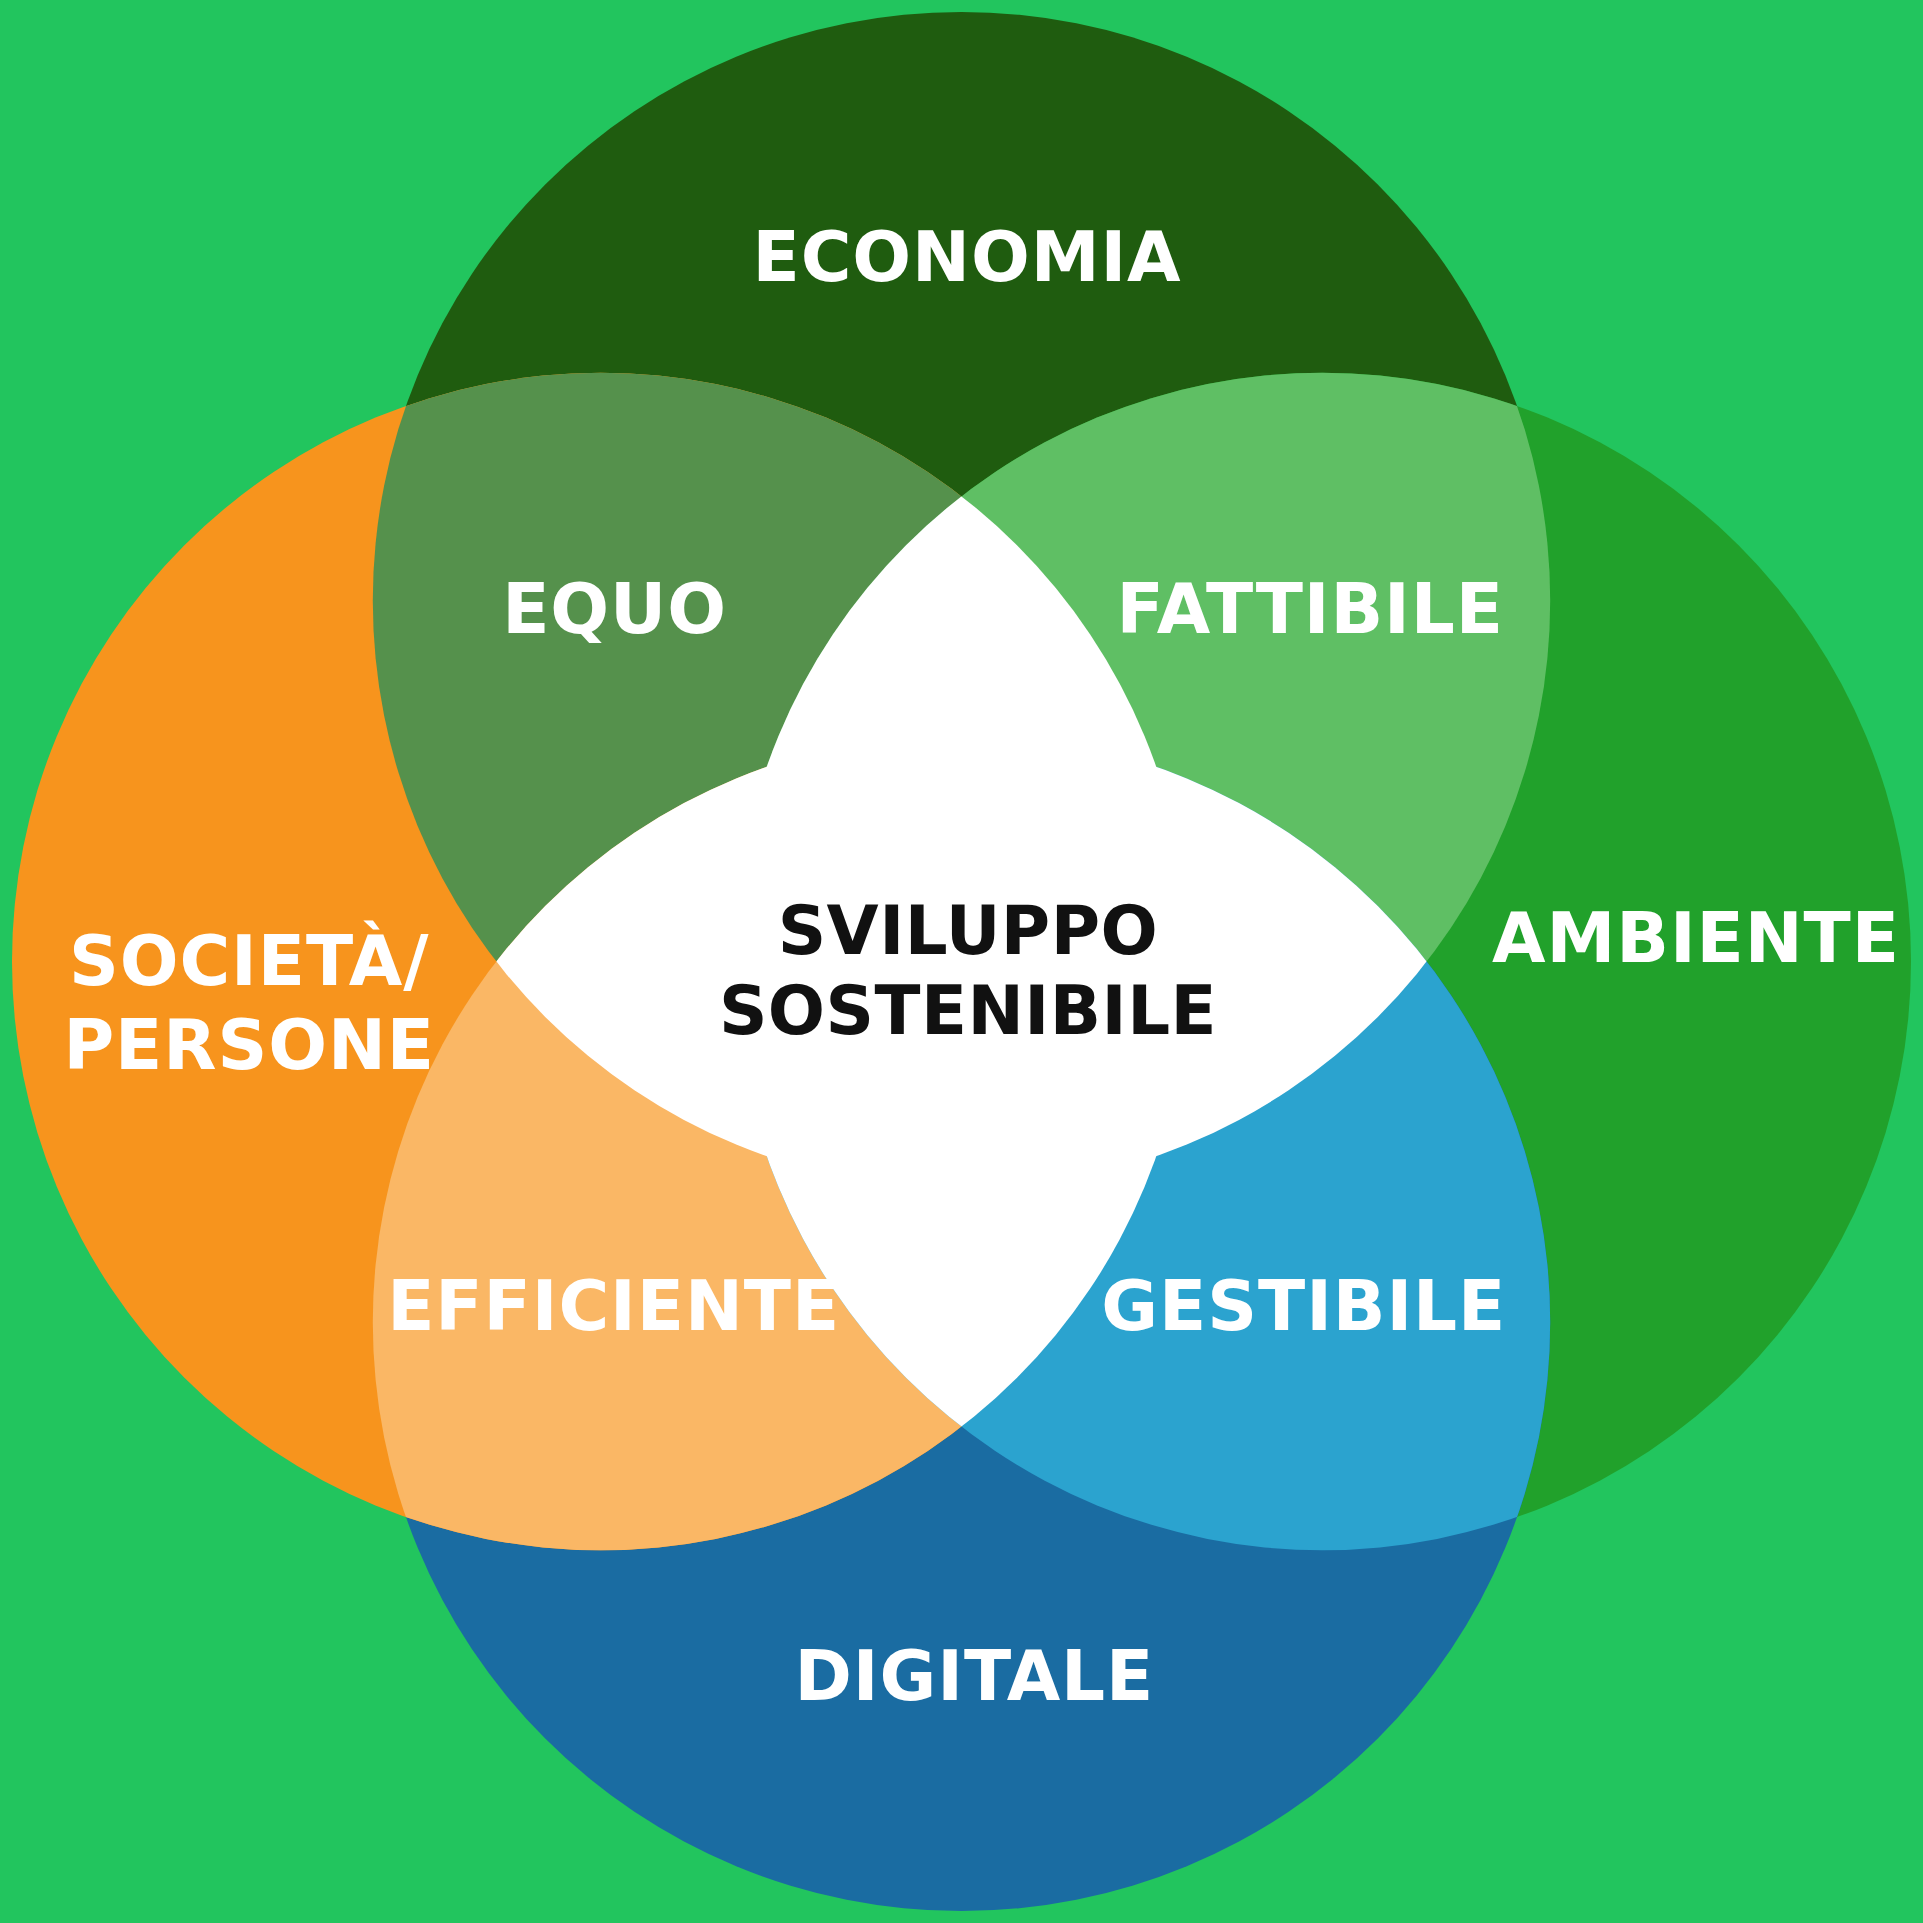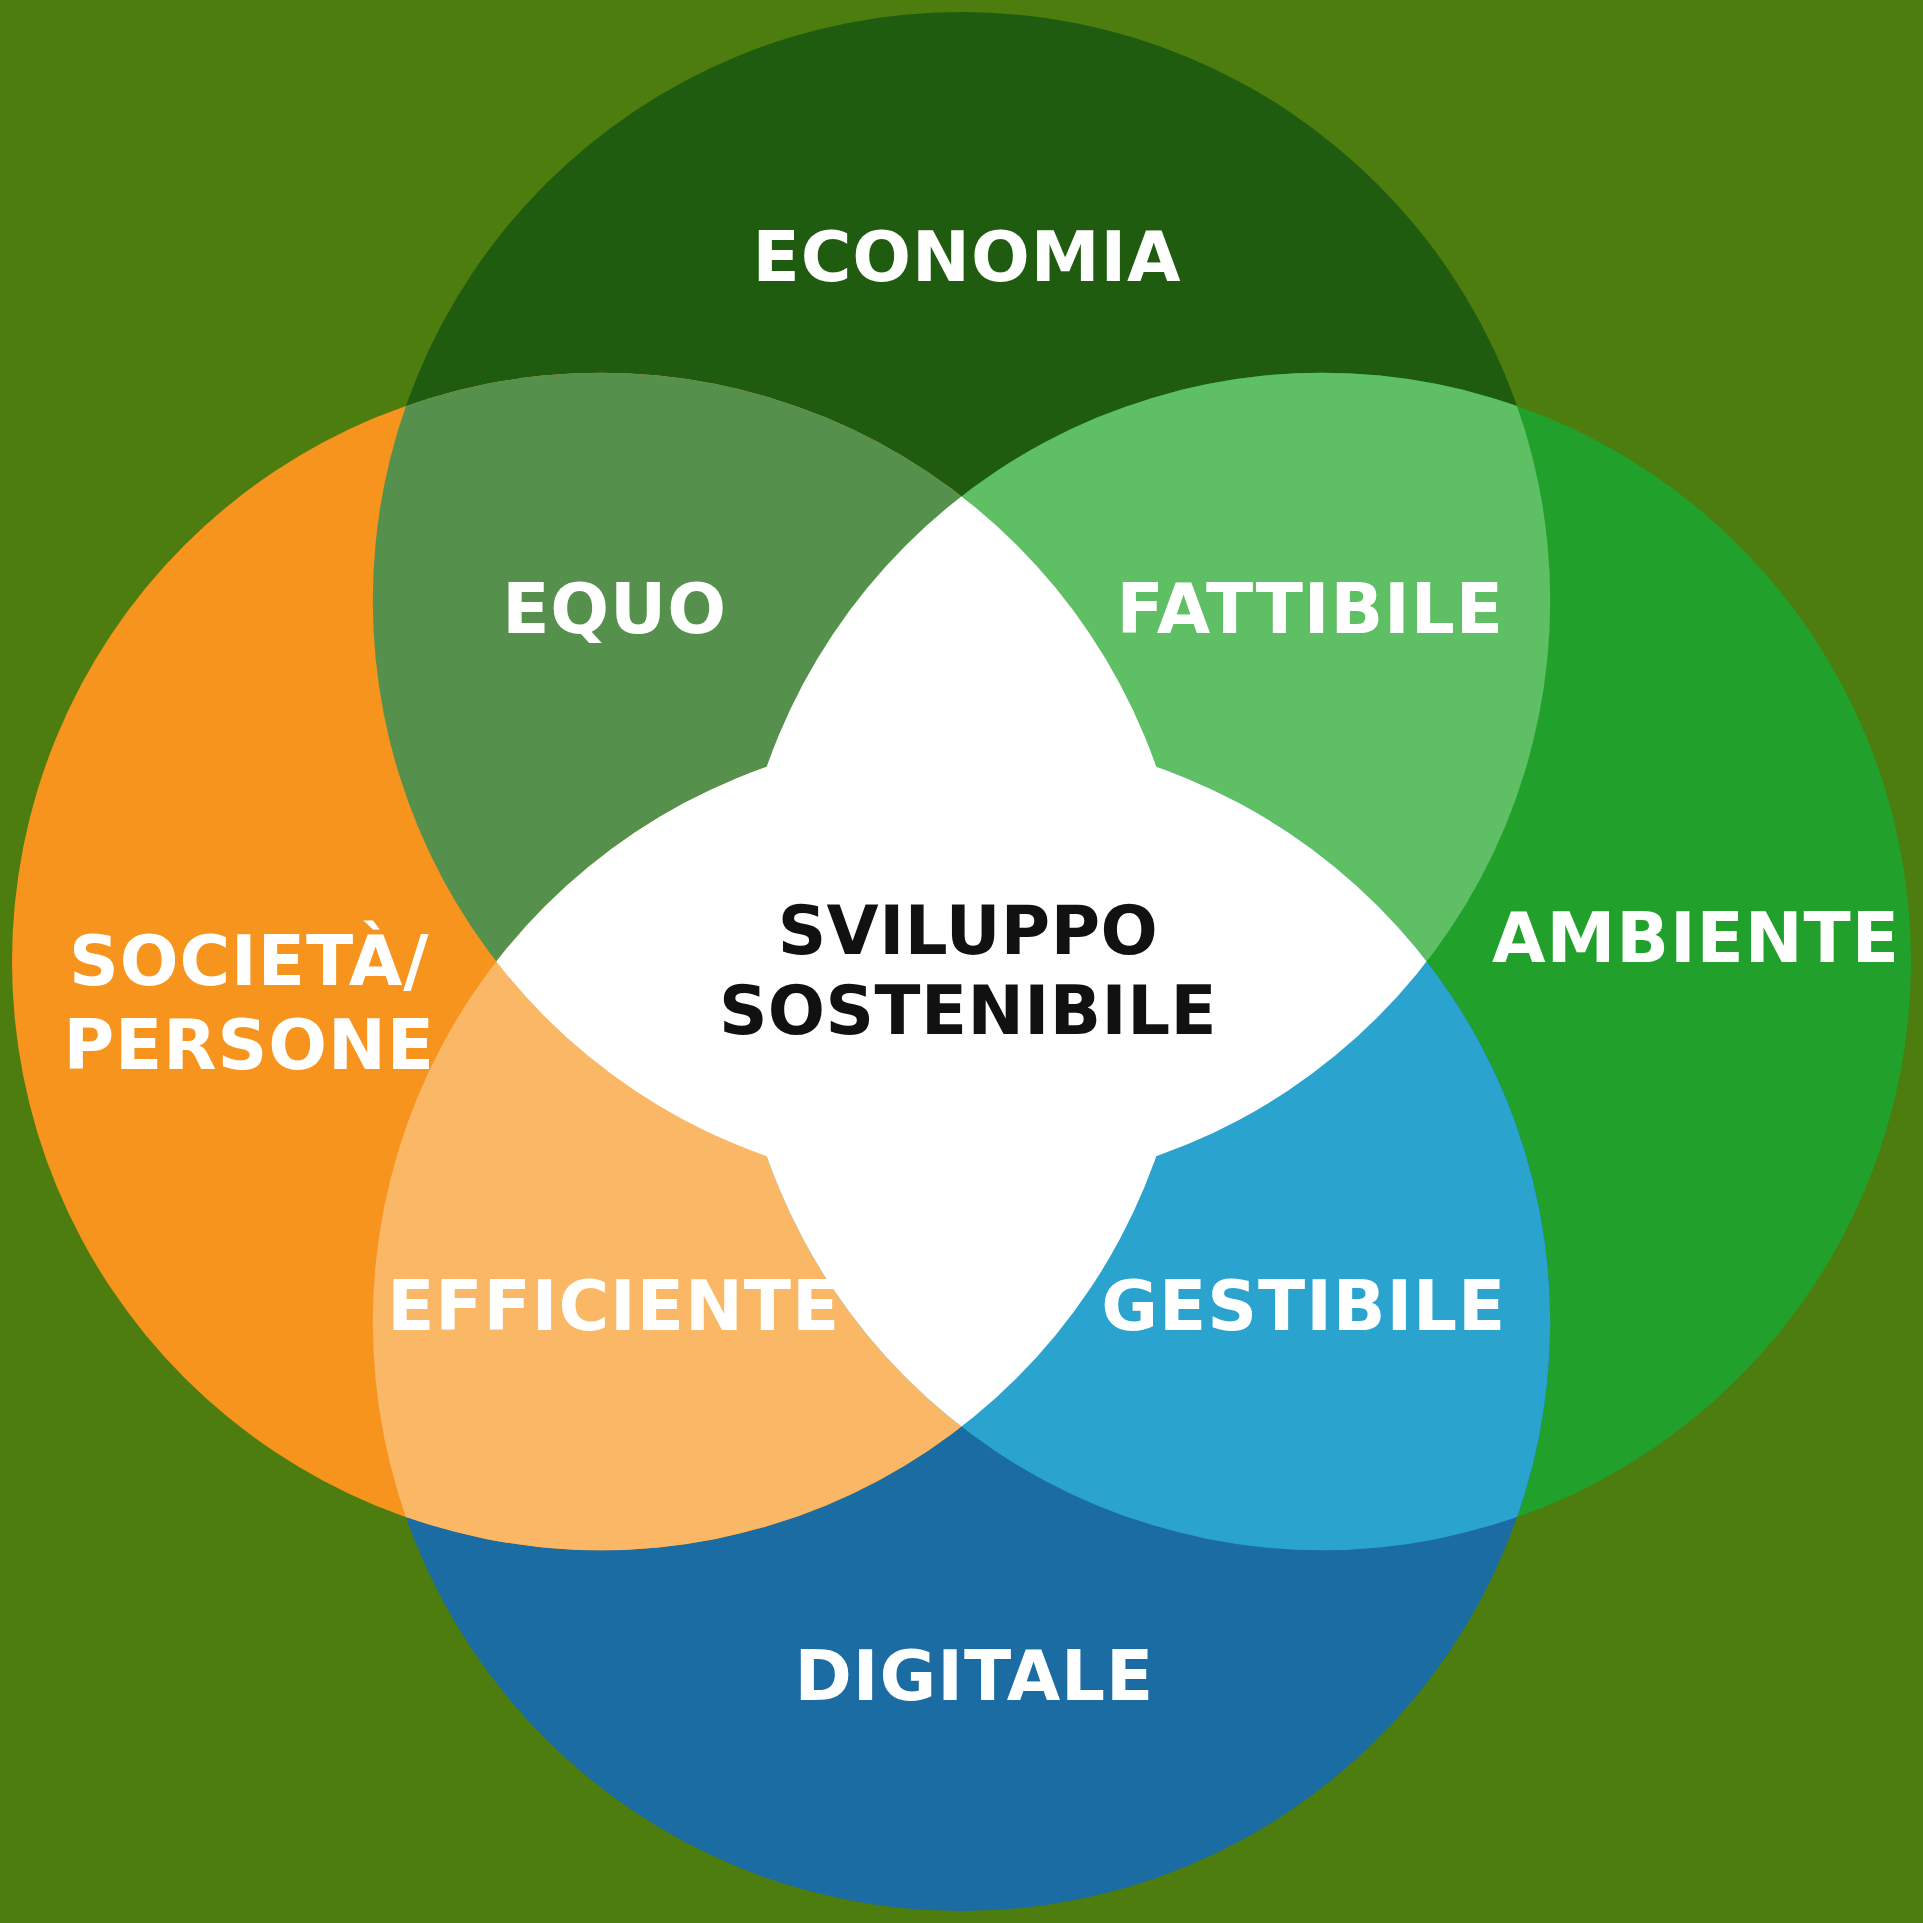--- a/index.html
+++ b/index.html
@@ -4,21 +4,21 @@
 <style>
   html, body {
     margin: 0;
     padding: 0;
     background: #ffffff;
   }
   .stage {
     width: 1923px;
     height: 1923px;
     position: relative;
-    background: #4d7c0f;
+    background: #22c55e;
     overflow: hidden;
   }
   svg { display: block; }
   text {
     font-family: "DejaVu Sans", "Liberation Sans", sans-serif;
     font-weight: bold;
     text-anchor: middle;
   }
   .circle-label { font-size: 75px; letter-spacing: 1px; }
   .overlap-label { font-size: 75px; letter-spacing: 1px; }

